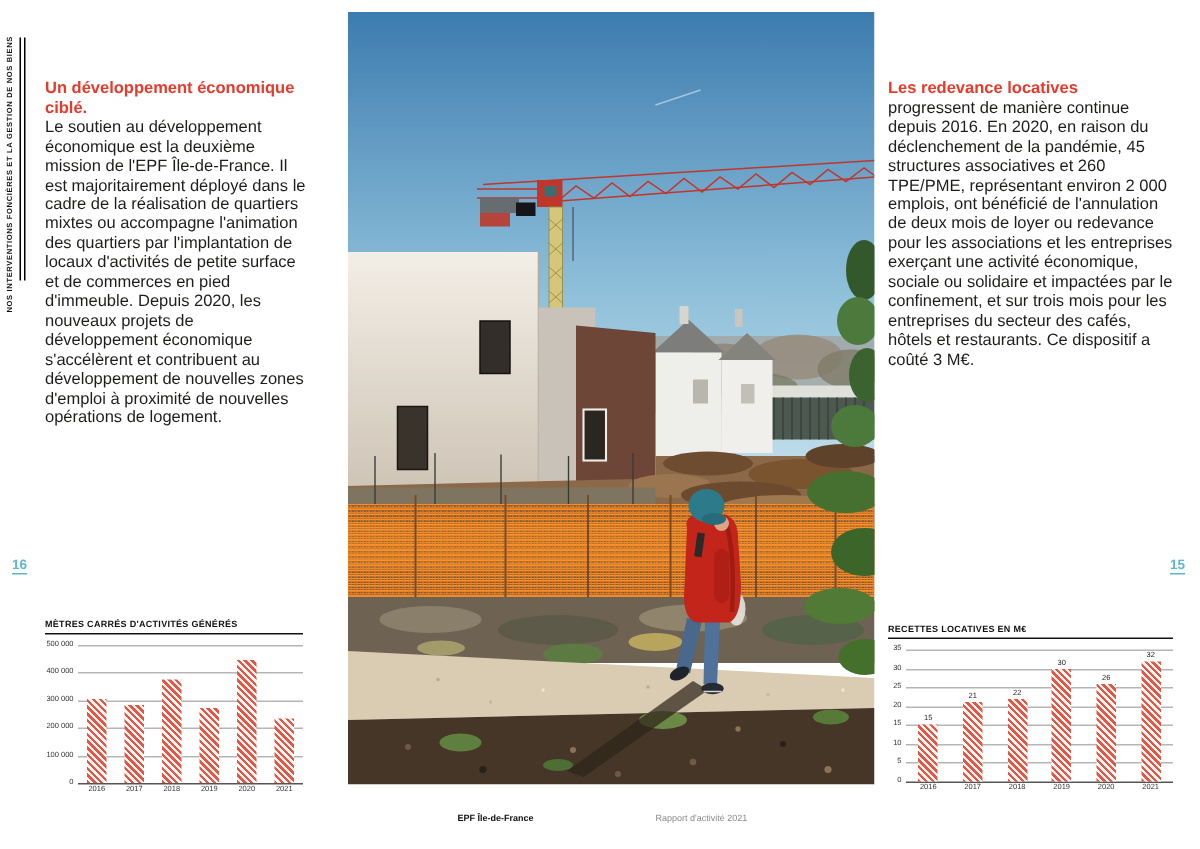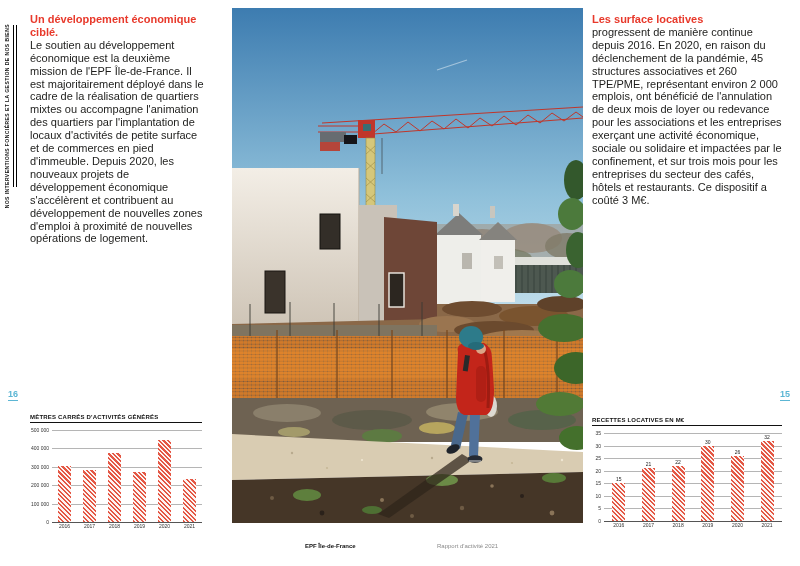--- a/index.html
+++ b/index.html
@@ -7,32 +7,32 @@
        font-family:"Liberation Sans",sans-serif;color:#1d1d1b;}
 
   
   .vside{position:absolute;left:4px;top:24px;height:168px;}
   .vtext{writing-mode:vertical-rl;transform:rotate(180deg);font-size:5px;font-weight:bold;
          letter-spacing:.45px;color:#111;white-space:nowrap;}
   .vrule{position:absolute;left:13px;top:25px;height:162px;width:2px;
          border-left:1px solid #000;border-right:1px solid #000;}
 
   
-  .col{position:absolute;font-size:11px;line-height:12.9px;}
+  .col{position:absolute;font-size:11px;line-height:12.9px;margin-top:40px;}
   .col-left{left:30px;top:13px;width:174px;}
   .col-right{left:592px;top:13px;width:192px;}
   .heading{color:#e8392b;font-weight:bold;margin:0;}
   .bodytext{margin:0;}
 
   
   .photo{position:absolute;left:232px;top:8px;width:351px;height:515px;margin:0;}
   .photo svg{display:block;}
 
   
-  .pagenum{position:absolute;top:389px;font-size:9px;font-weight:bold;color:#5cb6d4;
+  .pagenum{position:absolute;top:371px;font-size:9px;font-weight:bold;color:#5cb6d4;
            border-bottom:1.5px solid #5cb6d4;padding-bottom:1px;}
   .pagenum.pn-left{left:8px;}
   .pagenum.pn-right{right:10px;}
 
   
   .footer-item{position:absolute;top:543px;font-size:6px;}
   .footer-brand{left:305px;font-weight:bold;color:#111;}
   .footer-doc{left:437px;color:#8a8a8a;}
 
   
@@ -69,21 +69,21 @@
     <span class="vtext">NOS INTERVENTIONS FONCIÈRES ET LA GESTION DE NOS BIENS</span>
   </div>
   <div class="vrule"></div>
 
   <div class="col col-left">
     <p class="heading">Un développement économique ciblé.</p>
     <p class="bodytext">Le soutien au développement économique est la deuxième mission de l'EPF Île-de-France. Il est majoritairement déployé dans le cadre de la réalisation de quartiers mixtes ou accompagne l'animation des quartiers par l'implantation de locaux d'activités de petite surface et de commerces en pied d'immeuble. Depuis 2020, les nouveaux projets de développement économique s'accélèrent et contribuent au développement de nouvelles zones d'emploi à proximité de nouvelles opérations de logement.</p>
   </div>
 
   <div class="col col-right">
-    <p class="heading">Les surface locatives</p>
+    <p class="heading">Les redevance locatives</p>
     <p class="bodytext">progressent de manière continue depuis 2016. En 2020, en raison du déclenchement de la pandémie, 45 structures associatives et 260 TPE/PME, représentant environ 2 000 emplois, ont bénéficié de l'annulation de deux mois de loyer ou redevance pour les associations et les entreprises exerçant une activité économique, sociale ou solidaire et impactées par le confinement, et sur trois mois pour les entreprises du secteur des cafés, hôtels et restaurants. Ce dispositif a coûté 3 M€.</p>
   </div>
 
   <figure class="photo">
     <svg width="351" height="515" viewBox="0 0 351 515" xmlns="http://www.w3.org/2000/svg">
       <defs>
         <linearGradient id="sky" x1="0" y1="0" x2="0" y2="1">
           <stop offset="0" stop-color="#3d7cb0"></stop>
           <stop offset="0.55" stop-color="#8fc0da"></stop>
           <stop offset="1" stop-color="#cfe6ef"></stop>

